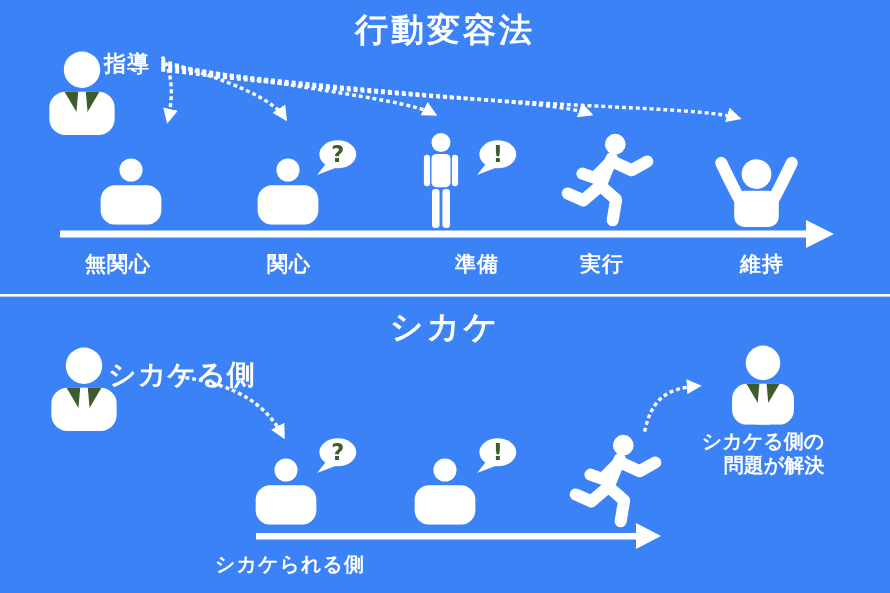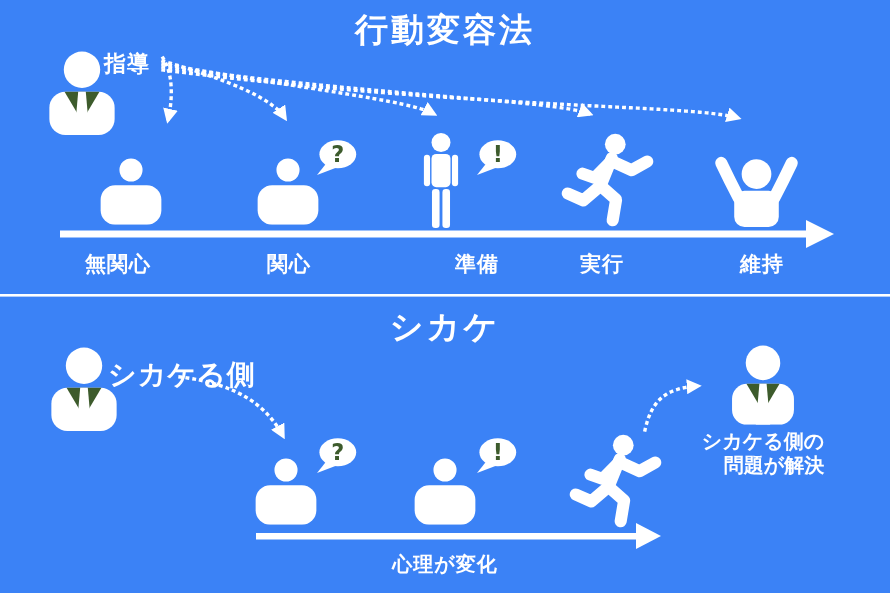--- a/index.html
+++ b/index.html
@@ -162,15 +162,15 @@
     </svg>
 
   <svg class="abs" style="left:727px; top:344px;" width="72" height="81" viewBox="0 0 100 112">
       <use href="#icon-biz"></use>
     </svg>
   <div class="abs result-lbl" style="left:763px; top:430px;">
     <div>シカケる側の</div>
     <div>問題が解決</div>
   </div>
 
-  <div class="abs lbl centered" style="left:445px; top:551px; font-size:20px;">心理が変化</div>
+  <div class="abs lbl centered" style="left:290px; top:551px; font-size:20px;">シカケられる側</div>
 
 </div>
 
 </body></html>

